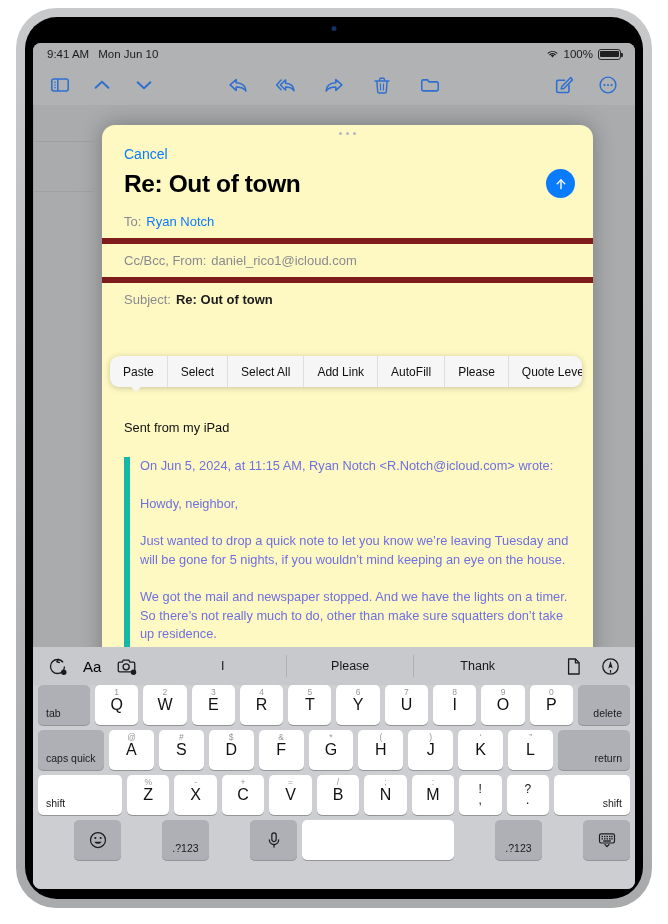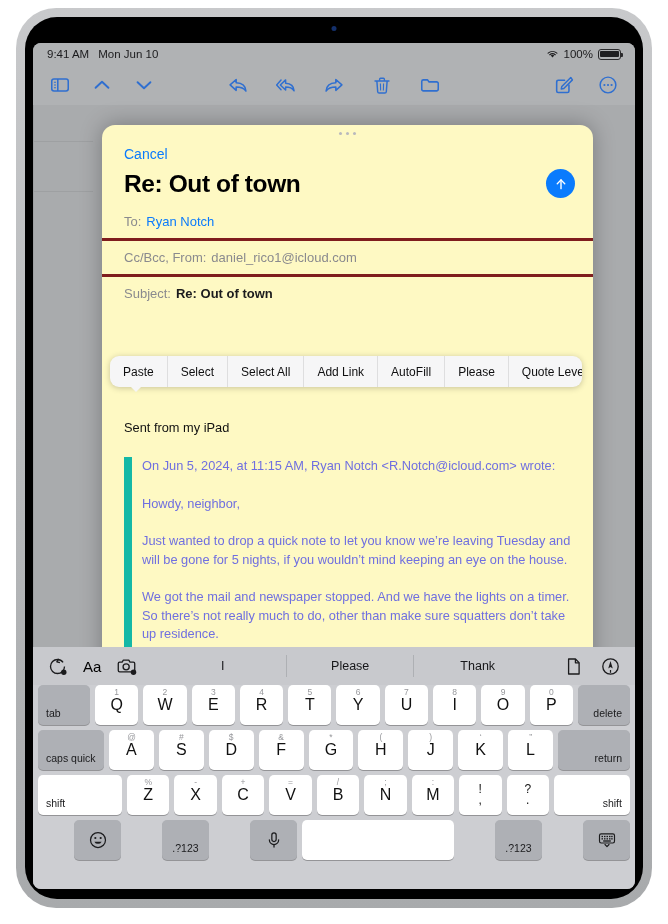--- a/index.html
+++ b/index.html
@@ -115,21 +115,21 @@
     margin-left: auto;
     width: 29px; height: 29px; border-radius: 50%;
     background: #0a7bfd;
     display: flex; align-items: center; justify-content: center;
   }
   #send-btn svg { width: 16px; height: 16px; display: block; }
 
   .field-row {
     display: flex; align-items: baseline;
     padding: 9px 22px 9px 22px;
-    border-top: 3px solid #7f1d1d;
+    border-top: 6px solid #7f1d1d;
     font-size: 13px;
   }
   .field-row.first { border-top: none; padding-top: 2px; }
   .fl { color: #8a8a8e; margin-right: 5px; }
   .fv-link { color: #0a7bfd; }
   .fv-gray { color: #8a8a8e; }
   .fv-dark { color: #1b1b1d; font-weight: bold; }
 
   
   #ctxmenu {
@@ -160,21 +160,21 @@
   }
 
   
   #body {
     position: absolute; left: 0; right: 0; top: 281px; bottom: 0;
     padding: 14px 22px 0 22px;
     overflow: hidden;
   }
   #signature { font-size: 12.8px; color: #111; margin-bottom: 22px; }
   #quote {
-    border-left: 8px solid #14b8a6;
+    border-left: 6px solid #14b8a6;
     padding-left: 10px;
   }
   #quote p {
     font-size: 12.8px; line-height: 1.45;
     color: #6f6fe0;
     margin-bottom: 19px;
   }
 
   
   #keyboard {

